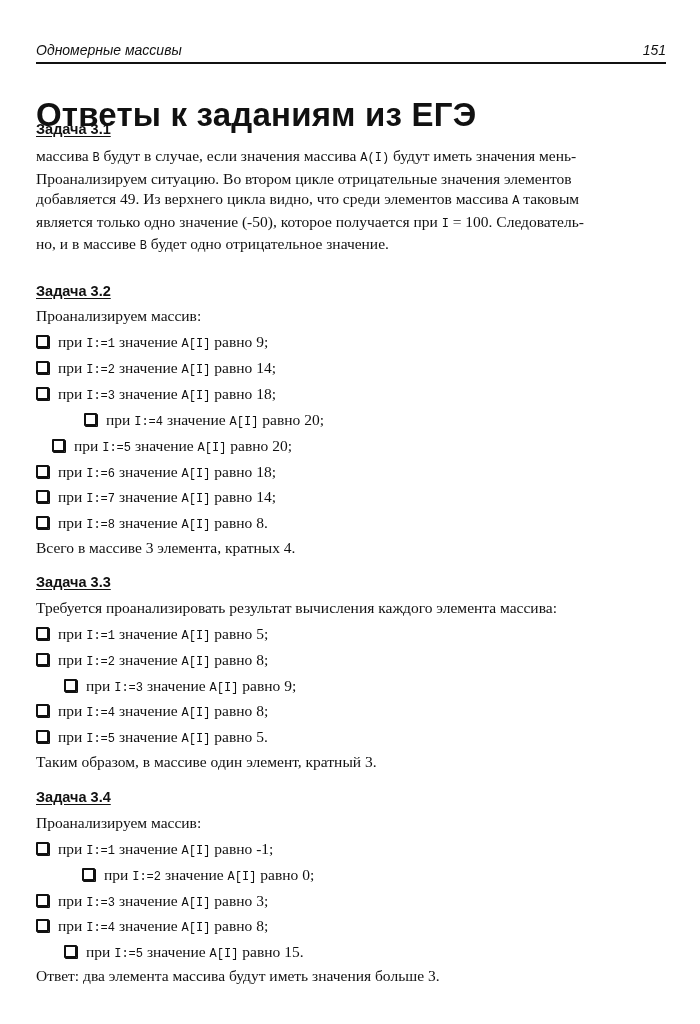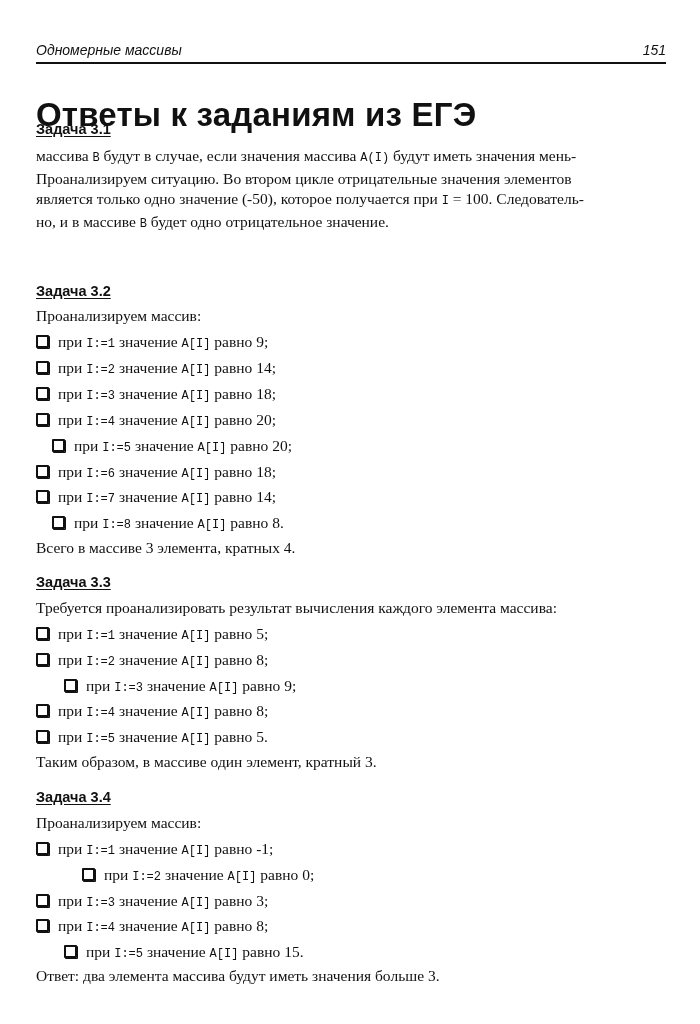--- a/index.html
+++ b/index.html
@@ -45,35 +45,36 @@
     <span class="rh-title">Одномерные массивы</span>
     <span class="rh-num">151</span>
   </div>
 
   <div class="chapter-title">Ответы к заданиям из ЕГЭ</div>
 
   <div class="task-heading" style="top:121px">Задача 3.1</div>
   <div class="para" style="top:146px">
     <div><span>массива </span><span class="mono">B</span><span> будут в случае, если значения массива </span><span class="mono">A(I)</span><span> будут иметь значения мень-</span></div>
     <div>Проанализируем ситуацию. Во втором цикле отрицательные значения элементов</div>
+    <div><span>добавляется 49. Из верхнего цикла видно, что среди элементов массива </span><span class="mono">A</span><span> таковым</span></div>
     <div><span>является только одно значение (-50), которое получается при </span><span class="mono">I</span><span> = 100. Следователь-</span></div>
     <div><span>но, и в массиве </span><span class="mono">B</span><span> будет одно отрицательное значение.</span></div>
   </div>
 
   <div class="task-heading" style="top:283px">Задача 3.2</div>
   <div class="line" style="top:307px">Проанализируем массив:</div>
   <div id="list-3-2">
       <div class="line" style="top: 333px;"><span class="bullet"></span><span>при</span> <span class="mono">I:=1</span> <span>значение</span> <span class="mono">A[I]</span> <span>равно 9;</span></div>
       <div class="line" style="top: 358.9px;"><span class="bullet"></span><span>при</span> <span class="mono">I:=2</span> <span>значение</span> <span class="mono">A[I]</span> <span>равно 14;</span></div>
       <div class="line" style="top: 384.8px;"><span class="bullet"></span><span>при</span> <span class="mono">I:=3</span> <span>значение</span> <span class="mono">A[I]</span> <span>равно 18;</span></div>
-      <div class="line" style="top: 410.7px;"><span class="bullet"></span><span>при</span> <span class="mono">I:=4</span> <span>значение</span> <span class="mono">A[I]</span> <span>равно 20;</span></div>
+      <div class="line" style="top: 410.7px; margin-left: 48px;"><span class="bullet"></span><span>при</span> <span class="mono">I:=4</span> <span>значение</span> <span class="mono">A[I]</span> <span>равно 20;</span></div>
       <div class="line" style="top: 436.6px; padding-left: 16px;"><span class="bullet"></span><span>при</span> <span class="mono">I:=5</span> <span>значение</span> <span class="mono">A[I]</span> <span>равно 20;</span></div>
       <div class="line" style="top: 462.5px;"><span class="bullet"></span><span>при</span> <span class="mono">I:=6</span> <span>значение</span> <span class="mono">A[I]</span> <span>равно 18;</span></div>
       <div class="line" style="top: 488.4px;"><span class="bullet"></span><span>при</span> <span class="mono">I:=7</span> <span>значение</span> <span class="mono">A[I]</span> <span>равно 14;</span></div>
-      <div class="line" style="top: 514.3px; margin-left: 16px;"><span class="bullet"></span><span>при</span> <span class="mono">I:=8</span> <span>значение</span> <span class="mono">A[I]</span> <span>равно 8.</span></div>
+      <div class="line" style="top: 514.3px;"><span class="bullet"></span><span>при</span> <span class="mono">I:=8</span> <span>значение</span> <span class="mono">A[I]</span> <span>равно 8.</span></div>
     </div>
   <div class="line" style="top:539px">Всего в массиве 3 элемента, кратных 4.</div>
 
   <div class="task-heading" style="top:574px">Задача  3.3</div>
   <div class="line" style="top:599px">Требуется проанализировать результат вычисления каждого элемента массива:</div>
   <div id="list-3-3">
       <div class="line" style="top: 625px;"><span class="bullet"></span><span>при</span> <span class="mono">I:=1</span> <span>значение</span> <span class="mono">A[I]</span> <span>равно 5;</span></div>
       <div class="line" style="top: 650.8px;"><span class="bullet"></span><span>при</span> <span class="mono">I:=2</span> <span>значение</span> <span class="mono">A[I]</span> <span>равно 8;</span></div>
       <div class="line" style="top: 676.6px; padding-left: 28px;"><span class="bullet"></span><span>при</span> <span class="mono">I:=3</span> <span>значение</span> <span class="mono">A[I]</span> <span>равно 9;</span></div>
       <div class="line" style="top: 702.4px;"><span class="bullet"></span><span>при</span> <span class="mono">I:=4</span> <span>значение</span> <span class="mono">A[I]</span> <span>равно 8;</span></div>

